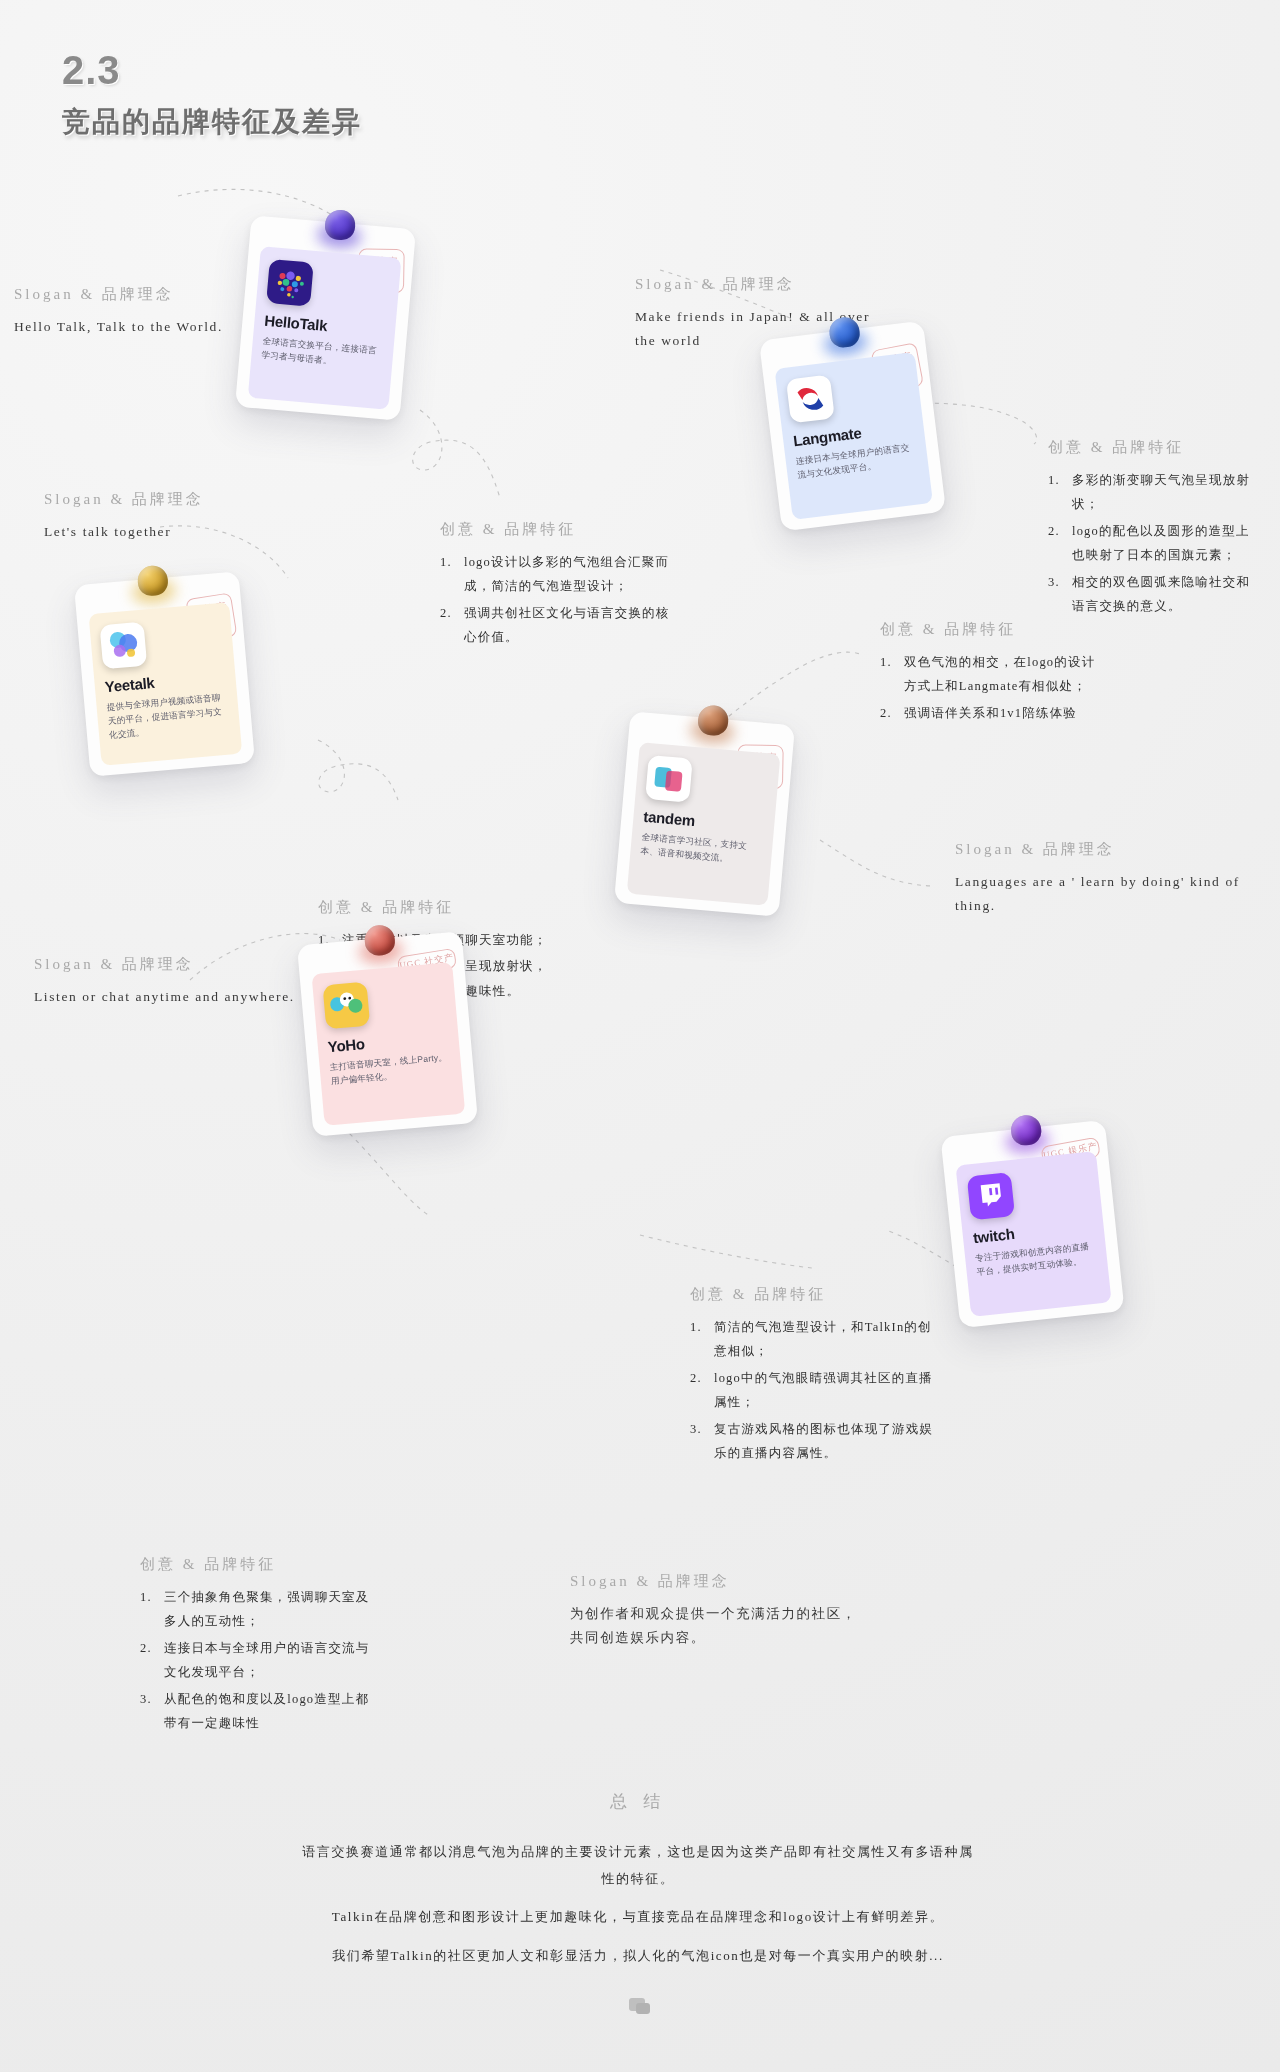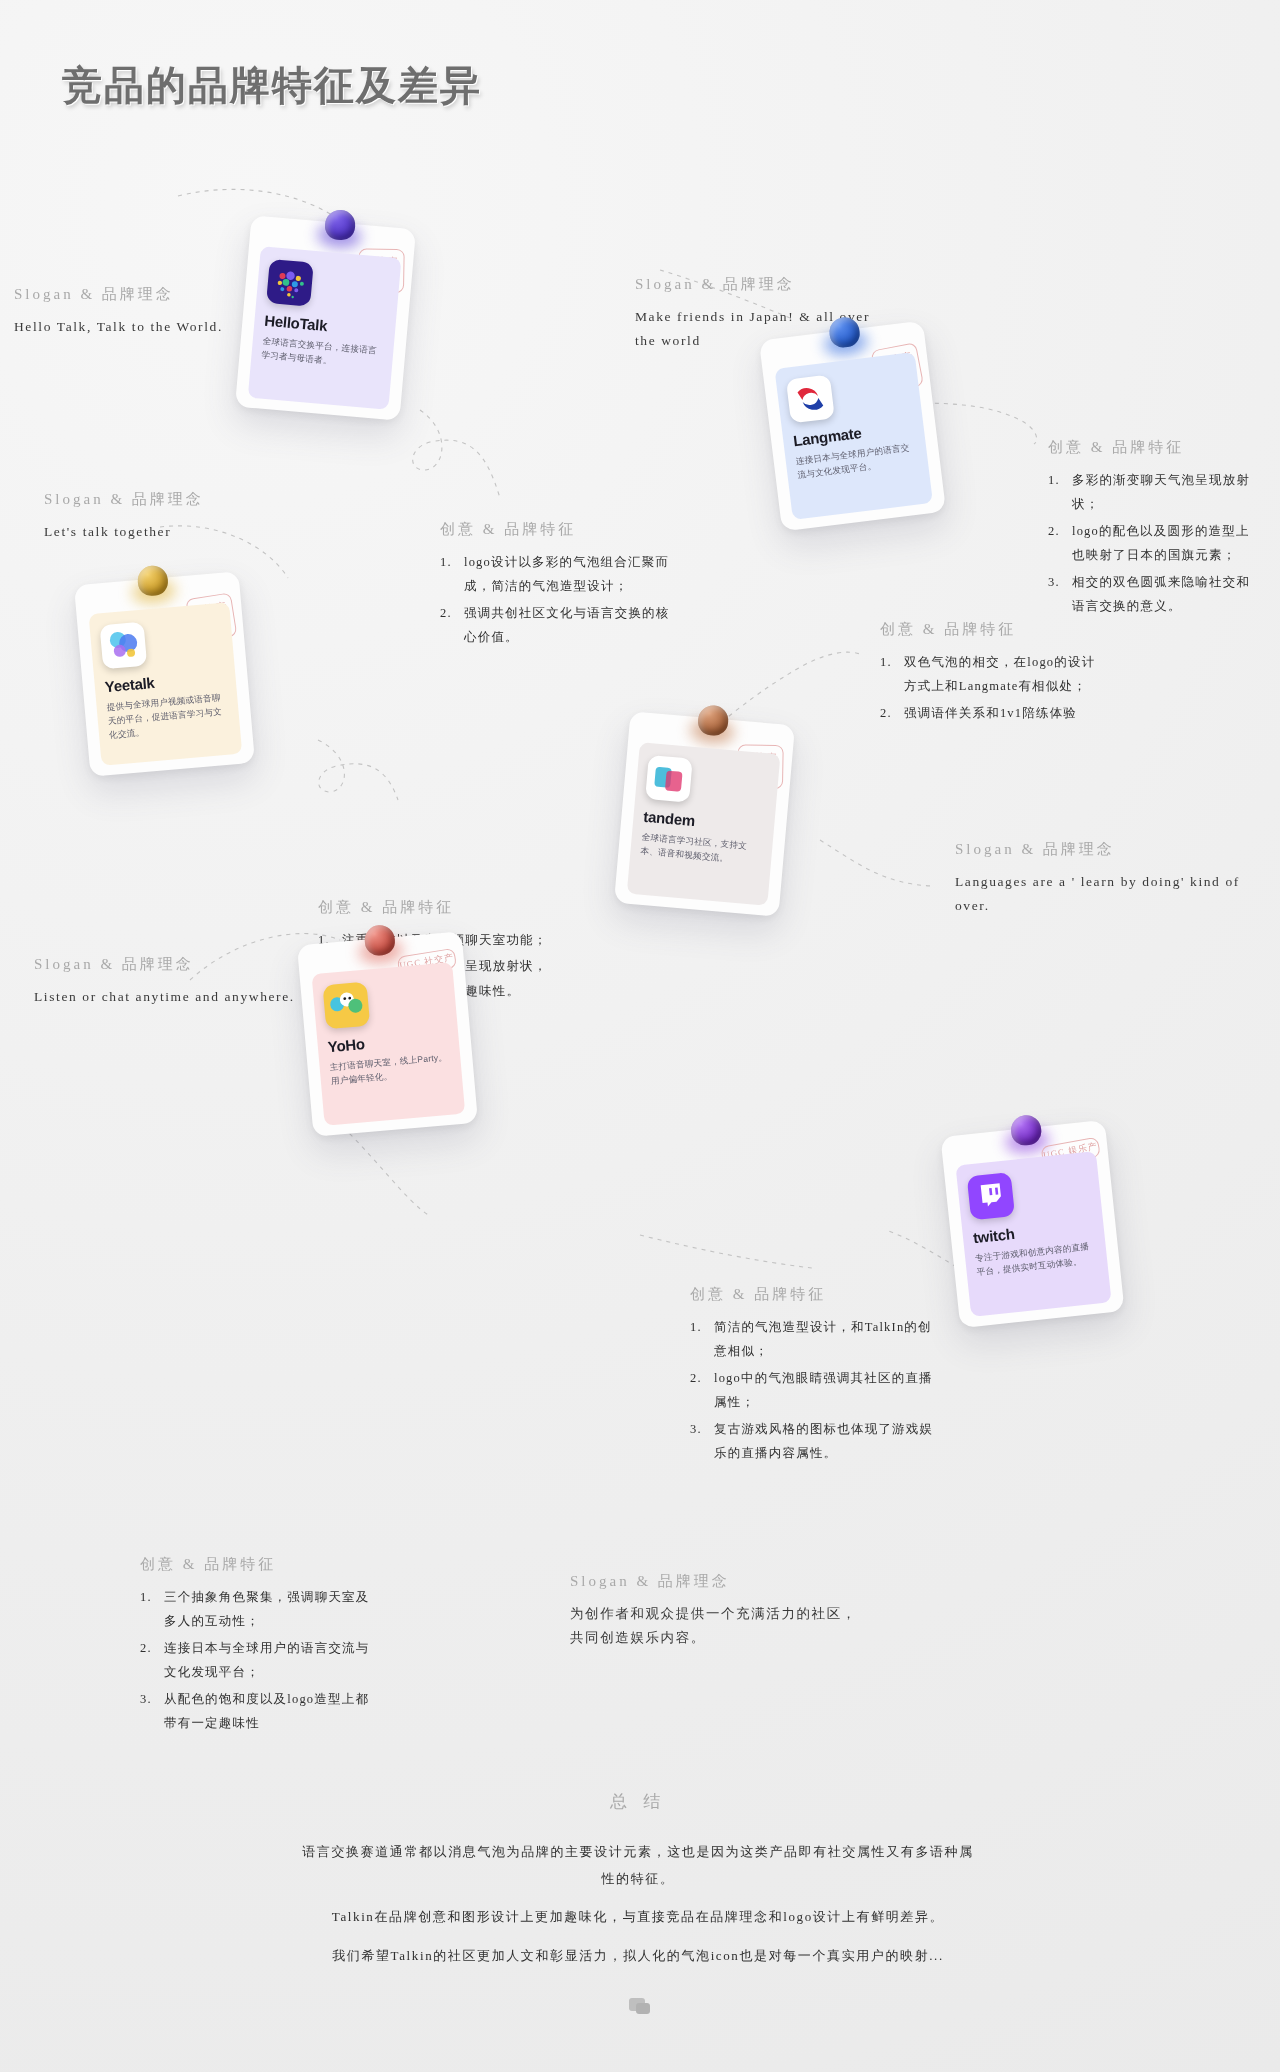--- a/index.html
+++ b/index.html
@@ -12,21 +12,21 @@
   }
   
   #header{ position:absolute; left:62px; top:48px; }
   #header .num{
     font-family:"Liberation Sans", sans-serif;
     font-size:40px; font-weight:700; color:#8a8a8a; letter-spacing:1px;
     text-shadow:1px 1px 0 #ffffff, 2px 2px 3px rgba(0,0,0,.12);
   }
   #header .title{
     font-family:"Liberation Sans", sans-serif;
-    font-size:40px; font-weight:700; color:#6e6e6e; letter-spacing:2px;
+    font-size:28px; font-weight:700; color:#6e6e6e; letter-spacing:2px;
     margin-top:10px;
     text-shadow:1px 1px 0 #ffffff, 2px 3px 4px rgba(0,0,0,.18);
   }
   
   .note{ position:absolute; }
   .note .slogan-label, .note .feat-label{
     font-family:"Liberation Serif", serif;
     font-size:15px; color:#a9a9a9; letter-spacing:3px; white-space:nowrap;
     margin-bottom:11px;
   }
@@ -122,20 +122,21 @@
     <path d="M672 760 C 700 744, 740 700, 806 664 C 830 652, 848 650, 860 654"></path>
     <path d="M820 840 C 858 864, 884 884, 932 886"></path>
     <path name="yoho" d="M190 980 C 236 938, 300 924, 340 940"></path>
     <path d="M330 1115 C 372 1152, 406 1202, 430 1216"></path>
     <path d="M1010 1300 C 970 1278, 930 1246, 886 1230"></path>
     <path d="M640 1235 C 700 1250, 760 1262, 812 1268"></path>
   </g>
 </svg>
 
 <div id="header">
+  <div class="num">2.3</div>
   <div class="title">竞品的品牌特征及差异</div>
 </div>
 
 <div class="note" style="left:14px; top:285px; width:240px;">
   <div class="slogan-label">Slogan &amp; 品牌理念</div>
   <div class="slogan-text">Hello Talk, Talk to the World.</div>
 </div>
 
 <div class="card" style="left:243px; top:222px; transform:rotate(5deg);">
   <div class="pin" style="left:54%;">
@@ -261,21 +262,21 @@
 <div class="note" style="left:880px; top:620px; width:225px;">
   <div class="feat-label">创意 &amp; 品牌特征</div>
   <ol>
     <li>双色气泡的相交，在logo的设计方式上和Langmate有相似处；</li>
     <li>强调语伴关系和1v1陪练体验</li>
   </ol>
 </div>
 
 <div class="note" style="left:955px; top:840px; width:300px;">
   <div class="slogan-label">Slogan &amp; 品牌理念</div>
-  <div class="slogan-text">Languages are a ' learn by doing' kind of over.</div>
+  <div class="slogan-text">Languages are a ' learn by doing' kind of thing.</div>
 </div>
 
 <div class="note" style="left:34px; top:955px; width:265px;">
   <div class="slogan-label">Slogan &amp; 品牌理念</div>
   <div class="slogan-text">Listen or chat anytime and anywhere.</div>
 </div>
 
 <div class="card" style="left:305px; top:938px; transform:rotate(-5deg);">
   <div class="pin" style="left:50%;">
     <div class="glow" style="background:#e06a5e"></div>

